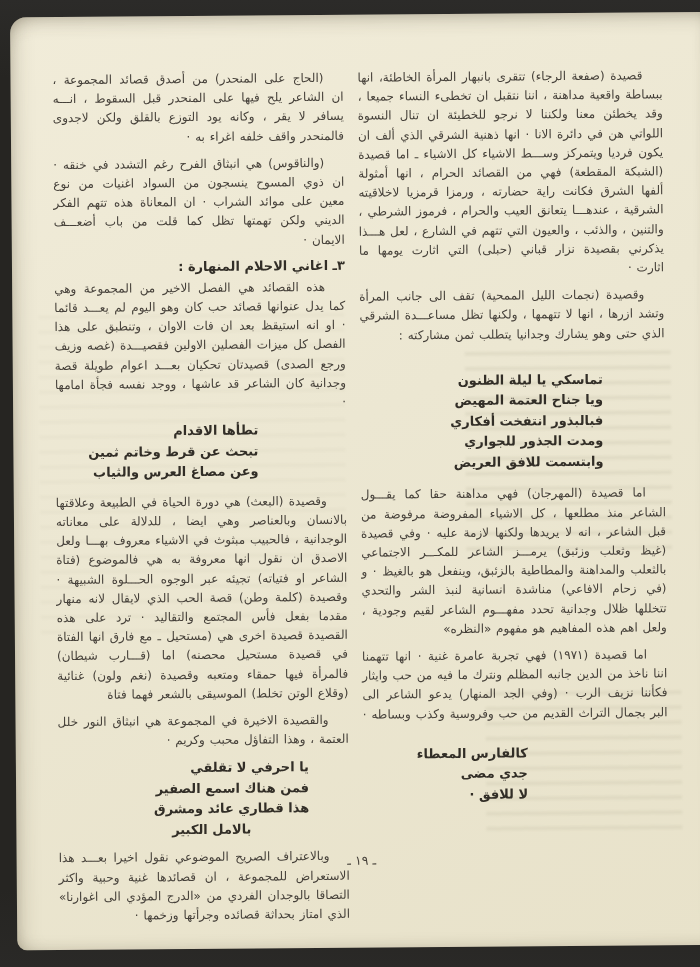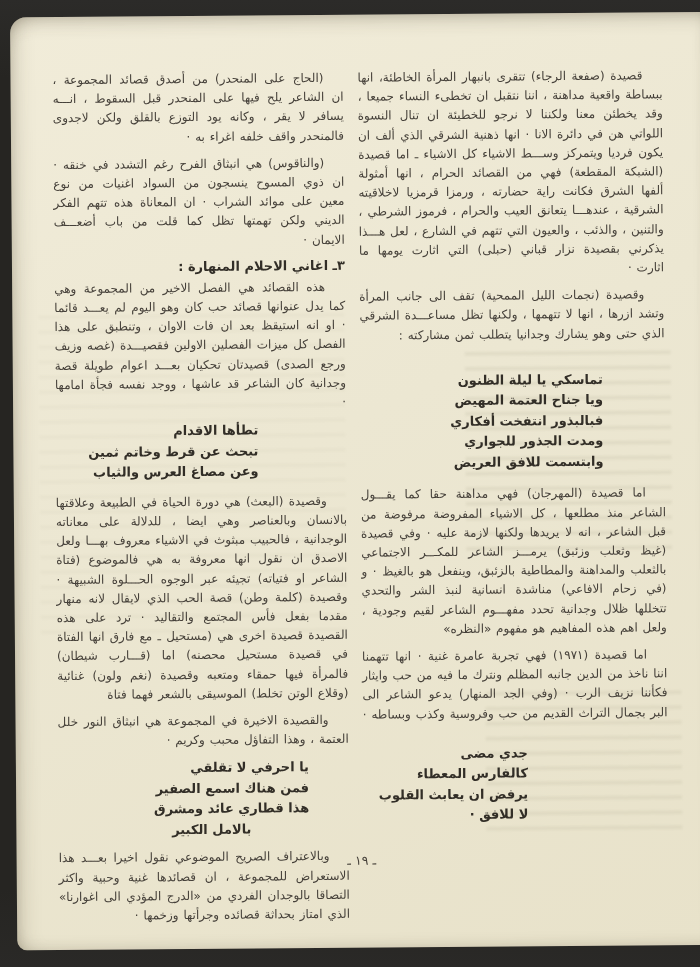--- a/index.html
+++ b/index.html
@@ -69,23 +69,22 @@
         <div class="poem rc-poem1">
           <div class="pl">تماسكي يا ليلة الظنون</div>
           <div class="pl">ويا جناح العتمة المهيض</div>
           <div class="pl">فبالبذور انتفخت أفكاري</div>
           <div class="pl">ومدت الجذور للجواري</div>
           <div class="pl">وابتسمت للافق العريض</div>
         </div>
         <p class="body">اما قصيدة (المهرجان) فهي مداهنة حقا كما يقـــول الشاعر منذ مطلعها ، كل الاشياء المفروضة مرفوضة من قبل الشاعر ، انه لا يريدها ولكنها لازمة عليه · وفي قصيدة (غيظ وثعلب وزئبق) يرمـــز الشاعر للمكـــر الاجتماعي بالثعلب والمداهنة والمطاطية بالزئبق، وينفعل هو بالغيظ · و (في زحام الافاعي) مناشدة انسانية لنبذ الشر والتحدي تتخللها ظلال وجدانية تحدد مفهـــوم الشاعر لقيم وجودية ، ولعل اهم هذه المفاهيم هو مفهوم «النظره»</p>
         <p class="body">اما قصيدة (١٩٧١) فهي تجربة عامرة غنية · انها تتهمنا اننا ناخذ من الدين جانبه المظلم ونترك ما فيه من حب وايثار فكأننا نزيف الرب · (وفي الجد المنهار) يدعو الشاعر الى البر بجمال التراث القديم من حب وفروسية وكذب وبساطه ·</p>
         <div class="poem rc-poem2">
+          <div class="pl">كالفارس المعطاء</div>
           <div class="pl">جدي مضى</div>
-          <div class="pl">كالفارس المعطاء</div>
-          <div class="pl">يرفض ان يعابث القلوب</div>
           <div class="pl">لا للافق ·</div>
         </div>
       </div>
 
       <div class="col col-left">
         <p class="body">(الحاج على المنحدر) من أصدق قصائد المجموعة ، ان الشاعر يلح فيها على المنحدر قبل السقوط ، انـــه يسافر لا يقر ، وكانه يود التوزع بالقلق ولكن لاجدوى فالمنحدر واقف خلفه اغراء به ·</p>
         <p class="body">(والناقوس) هي انبثاق الفرح رغم التشدد في خنقه · ان ذوي المسوح ينسجون من السواد اغنيات من نوع معين على موائد الشراب · ان المعاناة هذه تتهم الفكر الديني ولكن تهمتها تظل كما قلت من باب أضعـــف الايمان ·</p>
         <div class="heading">٣ـ اغاني الاحلام المنهارة :</div>
         <p class="body">هذه القصائد هي الفصل الاخير من المجموعة وهي كما يدل عنوانها قصائد حب كان وهو اليوم لم يعـــد قائما · او انه استيقظ بعد ان فات الاوان ، وتنطبق على هذا الفصل كل ميزات الفصلين الاولين فقصيـــدة (غصه وزيف ورجع الصدى) قصيدتان تحكيان بعـــد اعوام طويلة قصة وجدانية كان الشاعر قد عاشها ، ووجد نفسه فجأة امامها ·</p>
         <div class="poem lc-poem1">

